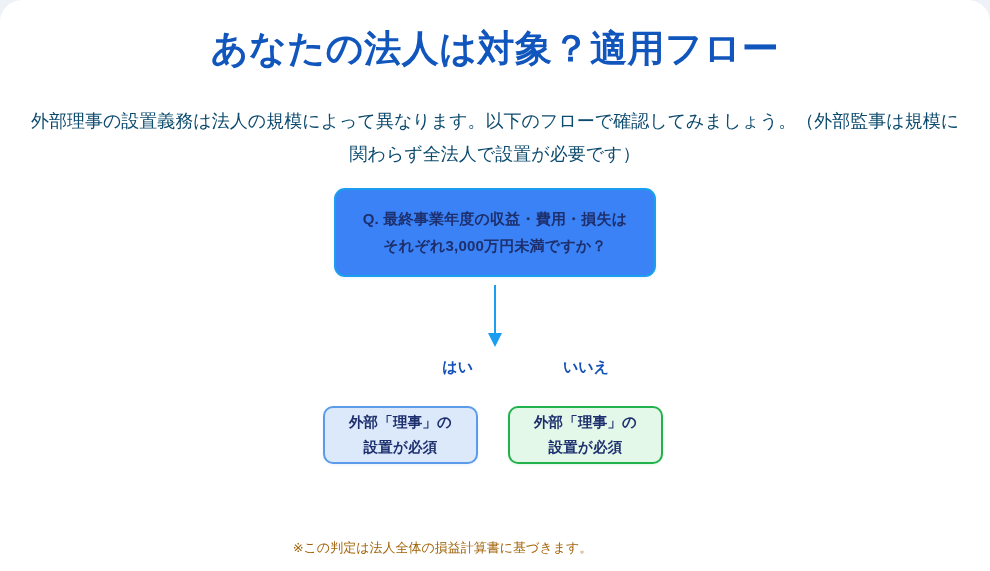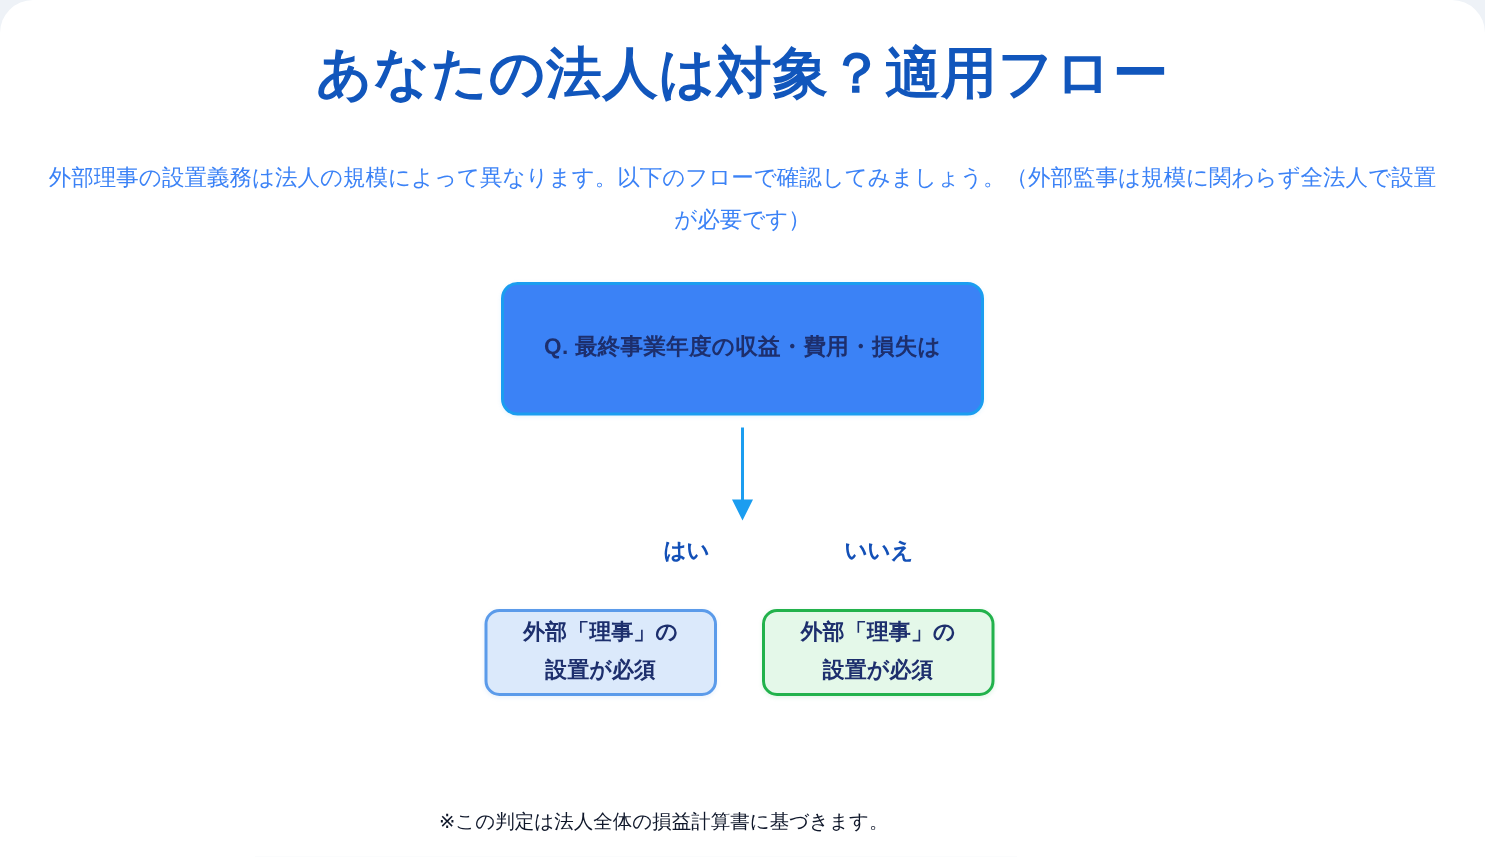--- a/index.html
+++ b/index.html
@@ -38,23 +38,23 @@
     letter-spacing: 0.5px;
     line-height: 1.25;
   }
 
   .page-subtitle {
     position: absolute;
     left: 28px;
     top: 105px;
     width: 934px;
     text-align: center;
-    font-size: 15px;
+    font-size: 18px;
     line-height: 1.85;
-    color: #3b82f6;
+    color: #0c4a6e;
   }
 
   
   .flow {
     position: absolute;
     left: 0;
     top: 180px;
     width: 990px;
     height: 340px;
   }
@@ -153,38 +153,39 @@
     box-shadow: 0 1px 3px rgba(34,178,76,0.12);
   }
 
   .footnote {
     position: absolute;
     left: 0;
     top: 538px;
     width: 885px;
     text-align: center;
     font-size: 13px;
-    color: #0f172a;
+    color: #a16207;
     line-height: 1.6;
   }
 </style>
 </head>
 <body>
 
 <div class="page-card">
 
   <div class="page-title">あなたの法人は対象？適用フロー</div>
 
   <div class="page-subtitle">外部理事の設置義務は法人の規模によって異なります。以下のフローで確認してみましょう。（外部監事は規模に関わらず全法人で設置が必要です）</div>
 
   <div class="flow">
 
     <div class="question-box">
       <div class="question-text">
         <span>Q. 最終事業年度の収益・費用・損失は</span><br>
+        <span>それぞれ3,000万円未満ですか？</span>
       </div>
     </div>
 
     <div class="arrow">
       <div class="arrow-line"></div>
       <div class="arrow-head"></div>
     </div>
 
     <div class="branch-label yes">はい</div>
 

